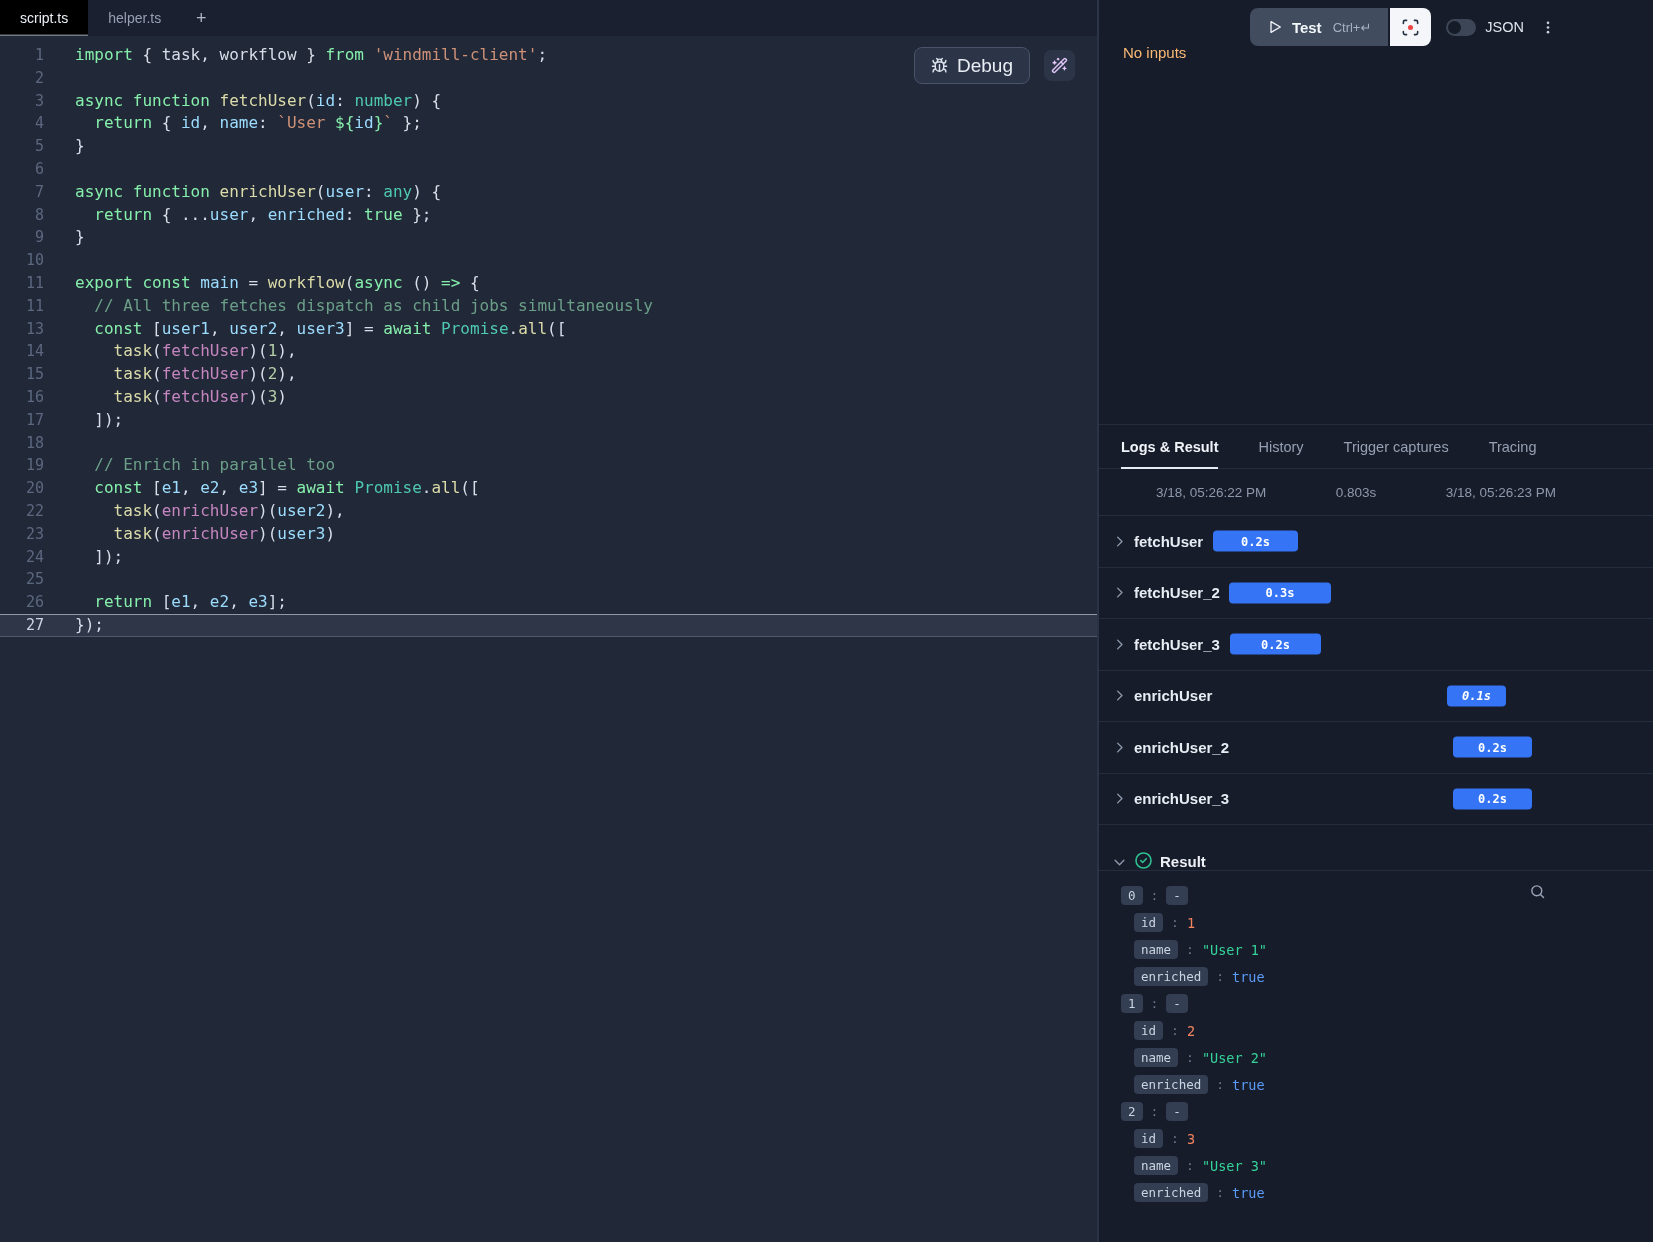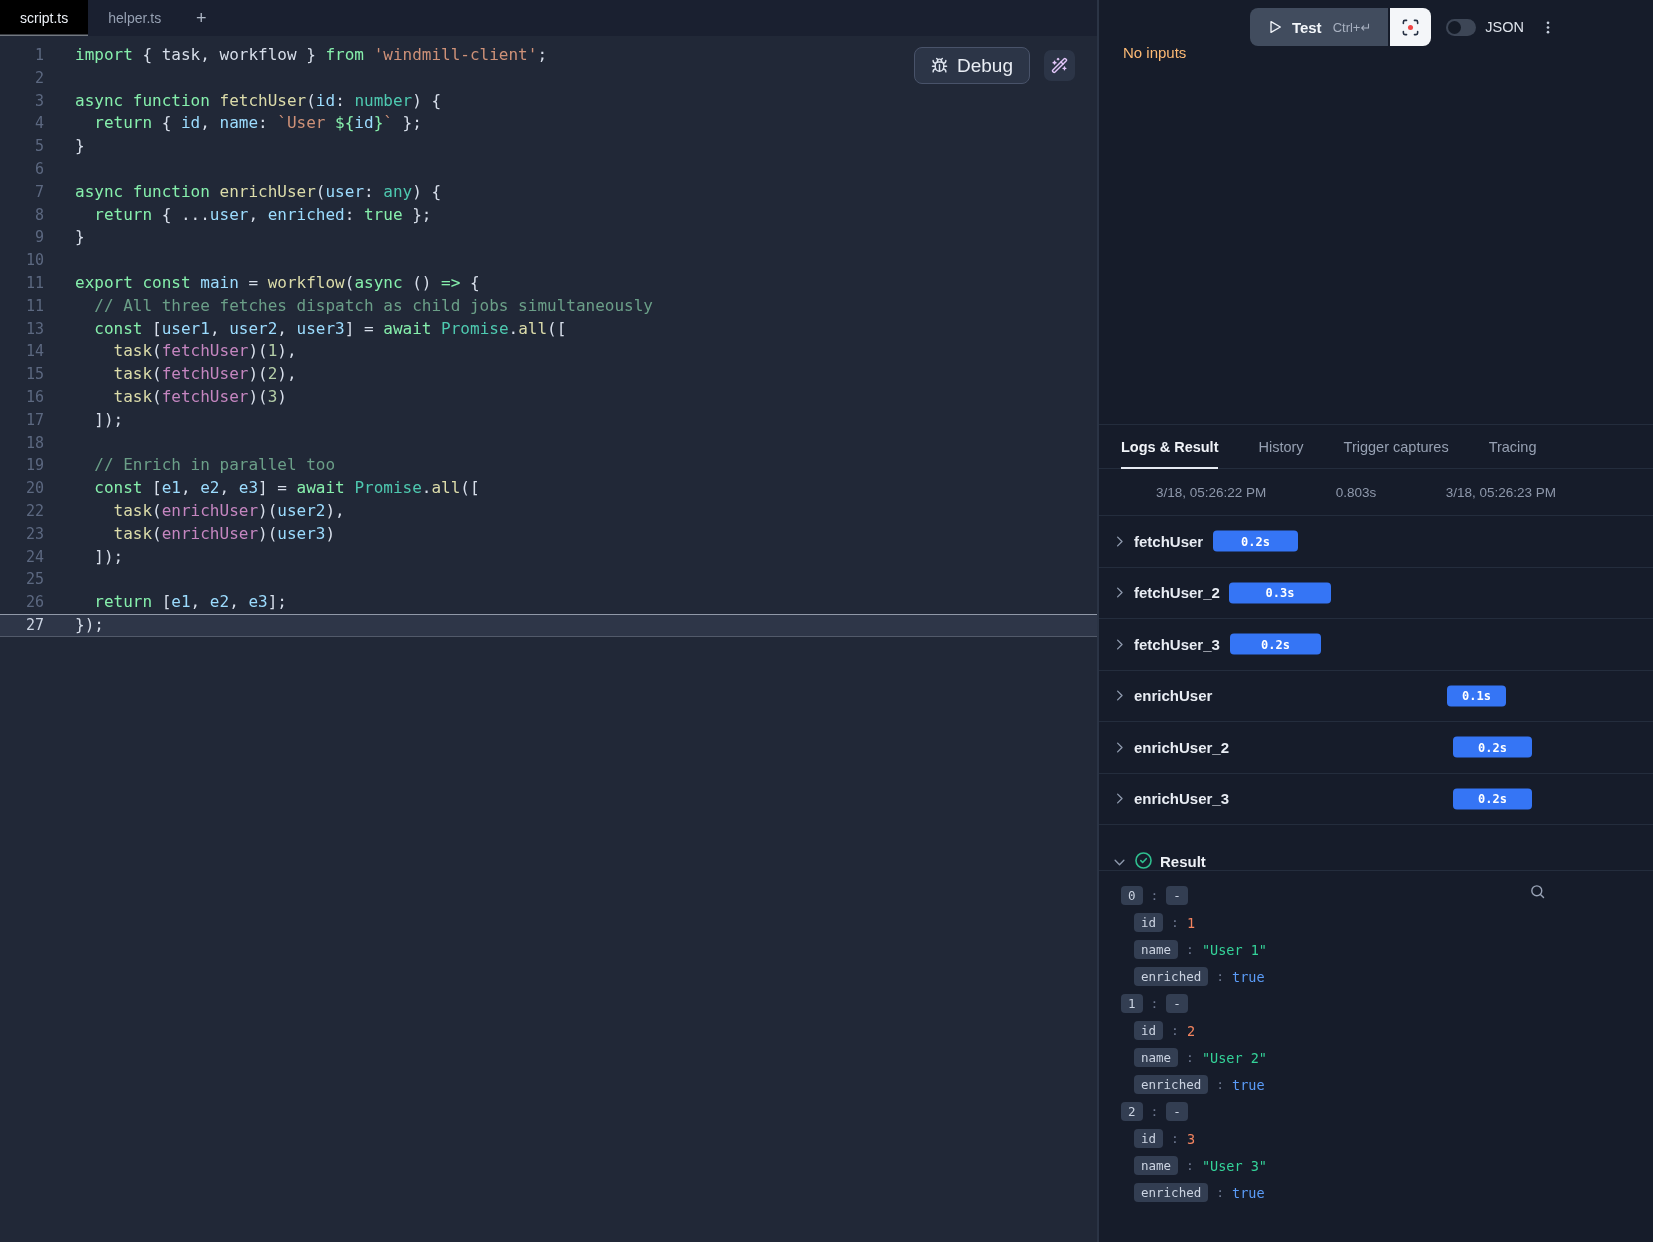--- a/index.html
+++ b/index.html
@@ -265,21 +265,21 @@
           <span class="job-name">fetchUser_3</span>
           <span class="job-badge" style="left: 131px; width: 91px;">0.2s</span>
         </div>
         <div class="job-row">
           <span class="job-chevron">
             <svg width="15" height="15" viewBox="0 0 24 24" fill="none" stroke="#8e99ad" stroke-width="2.2" stroke-linecap="round" stroke-linejoin="round">
               <polyline points="9 5 16 12 9 19"></polyline>
             </svg>
           </span>
           <span class="job-name">enrichUser</span>
-          <span class="job-badge" style="left: 348px; width: 59px;">0.1s</span>
+          <span class="job-badge" style="left: 348px; width: 59px; font-style: italic;">0.1s</span>
         </div>
         <div class="job-row">
           <span class="job-chevron">
             <svg width="15" height="15" viewBox="0 0 24 24" fill="none" stroke="#8e99ad" stroke-width="2.2" stroke-linecap="round" stroke-linejoin="round">
               <polyline points="9 5 16 12 9 19"></polyline>
             </svg>
           </span>
           <span class="job-name">enrichUser_2</span>
           <span class="job-badge" style="left: 354px; width: 79px;">0.2s</span>
         </div>

